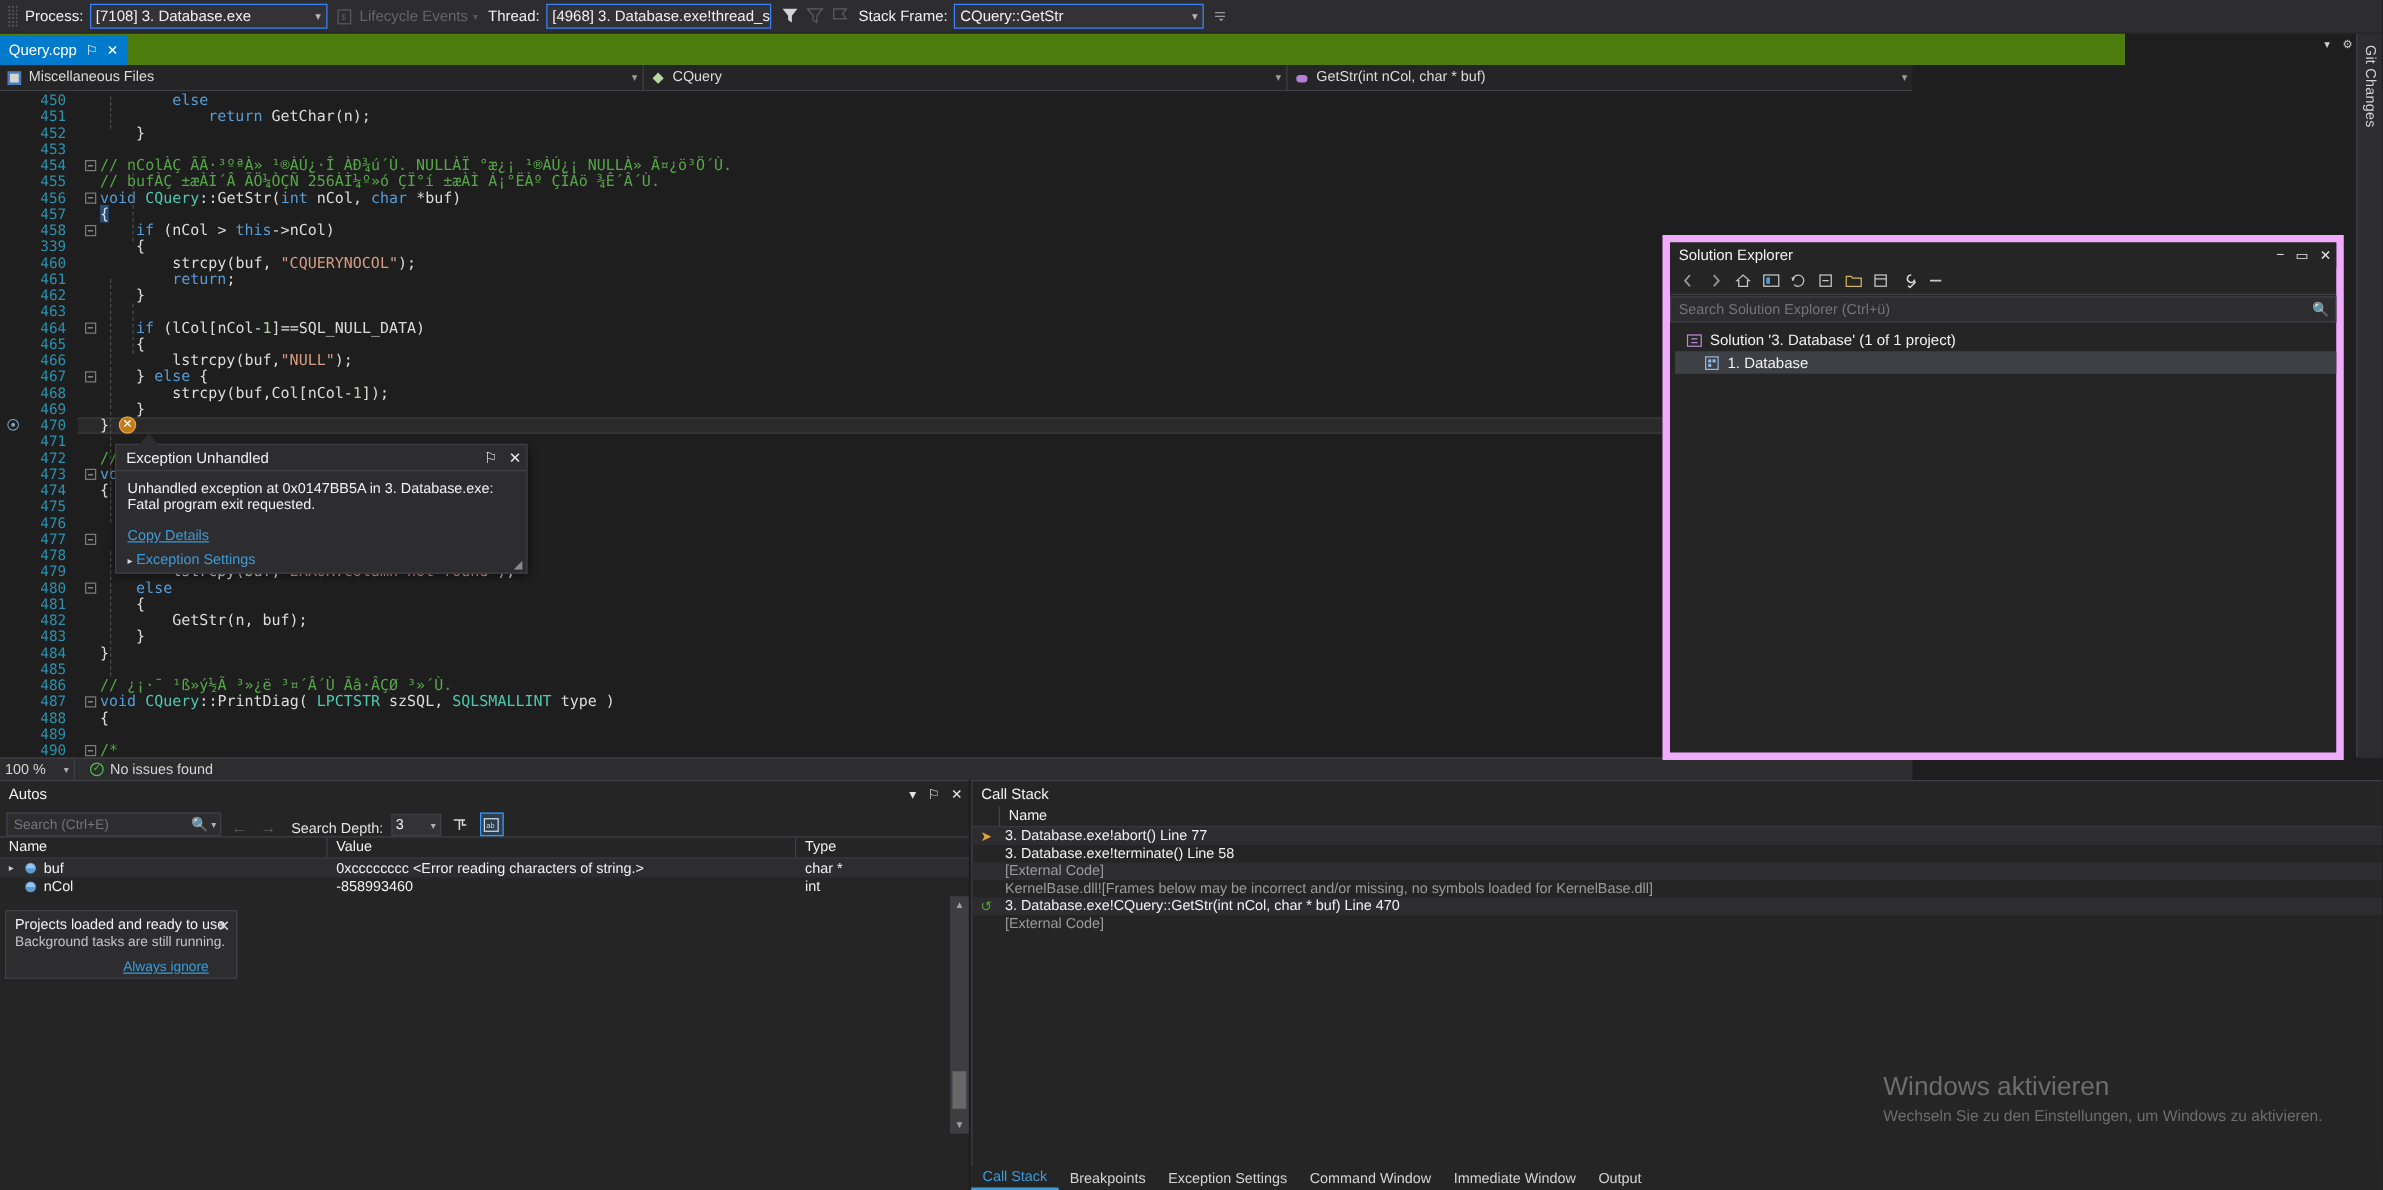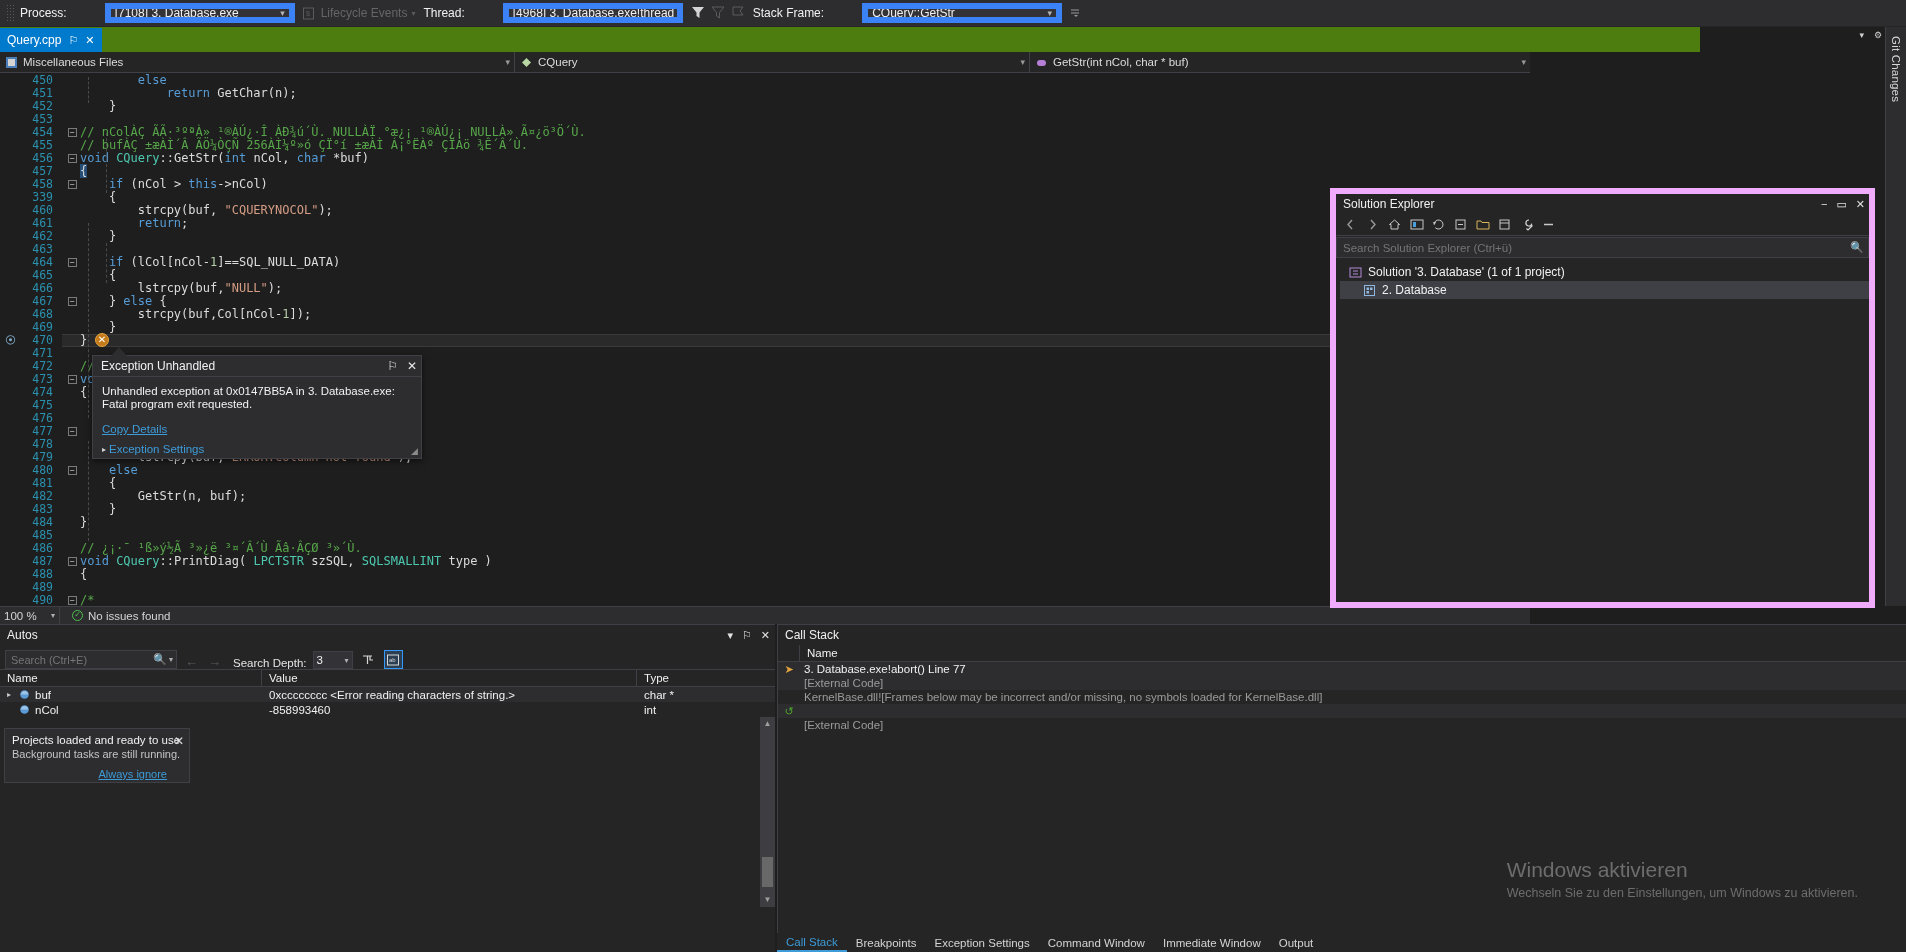--- a/index.html
+++ b/index.html
@@ -17,23 +17,23 @@
   .debug-toolbar {
     position: absolute; left: 0; top: 0; width: 1906px; height: 27px;
     background: #2d2d30; display: flex; align-items: center; padding-left: 6px;
     border-bottom: 1px solid #252526;
   }
   .grip { width: 8px; height: 18px; margin-right: 4px;
     background-image: radial-gradient(#5a5a5c 1px, transparent 1px);
     background-size: 3px 3px; }
   .tb-label { color: #f1f1f1; font-size: 12px; margin: 0 5px 0 2px; white-space: nowrap; }
   .tb-combo {
-    height: 20px; background: #333337; border: 6px solid #3b82f6; color: #f1f1f1;
+    height: 20px; background: #333337; border: 1px solid #3b82f6; color: #f1f1f1;
     display: flex; align-items: center; padding: 0 4px; font-size: 12px;
-    position: relative; white-space: nowrap; overflow: hidden; margin-left: 33px;
+    position: relative; white-space: nowrap; overflow: hidden;
   }
   .tb-combo .caret { margin-left: auto; padding-left: 10px; color: #b4b4b4; font-size: 9px; }
   .combo-process { width: 190px; }
   .combo-thread { width: 180px; }
   .combo-frame  { width: 200px; }
   .tb-disabled { color: #656565; display: flex; align-items: center; gap: 4px; margin: 0 6px; white-space: nowrap; }
   .tb-ico { width: 16px; height: 16px; display: inline-flex; align-items: center; justify-content: center; }
   .funnel { color: #cccccc; font-size: 13px; }
   .funnel.dim { color: #5d5d5d; }
 
@@ -515,21 +515,21 @@
       </div>
       <div class="sx-row sel" style="padding-left:22px;">
         <span class="sx-node-ico">
           <svg width="13" height="13" viewBox="0 0 13 13">
               <rect x="1.5" y="1.5" width="10" height="10" fill="none" stroke="#8fb8e0"></rect>
               <rect x="3.5" y="3.5" width="2.5" height="2.5" fill="#8fb8e0"></rect>
               <rect x="7" y="3.5" width="2.5" height="2.5" fill="#8fb8e0"></rect>
               <rect x="3.5" y="7" width="2.5" height="2.5" fill="#8fb8e0"></rect>
             </svg>
         </span>
-        <span>2. Database</span>
+        <span>1. Database</span>
       </div>
     </div>
   </div>
 
   <div class="autos">
     <div class="panel-title">
       <span>Autos</span>
       <span class="acts">
         <span>▾</span>
         <span>⚐</span>
@@ -619,32 +619,37 @@
       <div class="sp"></div>
       <div class="nm">Name</div>
     </div>
     <div id="cs-rows">
         <div class="cs-row alt">
           <div class="ind">
             <span class="arrow-y">➤</span>
           </div>
           <div class="txt">3. Database.exe!abort() Line 77</div>
         </div>
+        <div class="cs-row">
+          <div class="ind"></div>
+          <div class="txt">3. Database.exe!terminate() Line 58</div>
+        </div>
         <div class="cs-row alt">
           <div class="ind"></div>
           <div class="txt cs-ext">[External Code]</div>
         </div>
         <div class="cs-row">
           <div class="ind"></div>
           <div class="txt cs-ext">KernelBase.dll![Frames below may be incorrect and/or missing, no symbols loaded for KernelBase.dll]</div>
         </div>
         <div class="cs-row alt">
           <div class="ind">
             <span class="curve-g">↺</span>
           </div>
+          <div class="txt">3. Database.exe!CQuery::GetStr(int nCol, char * buf) Line 470</div>
         </div>
         <div class="cs-row">
           <div class="ind"></div>
           <div class="txt cs-ext">[External Code]</div>
         </div>
       </div>
   </div>
 
   <div class="wmark">
     <div class="l1">Windows aktivieren</div>

